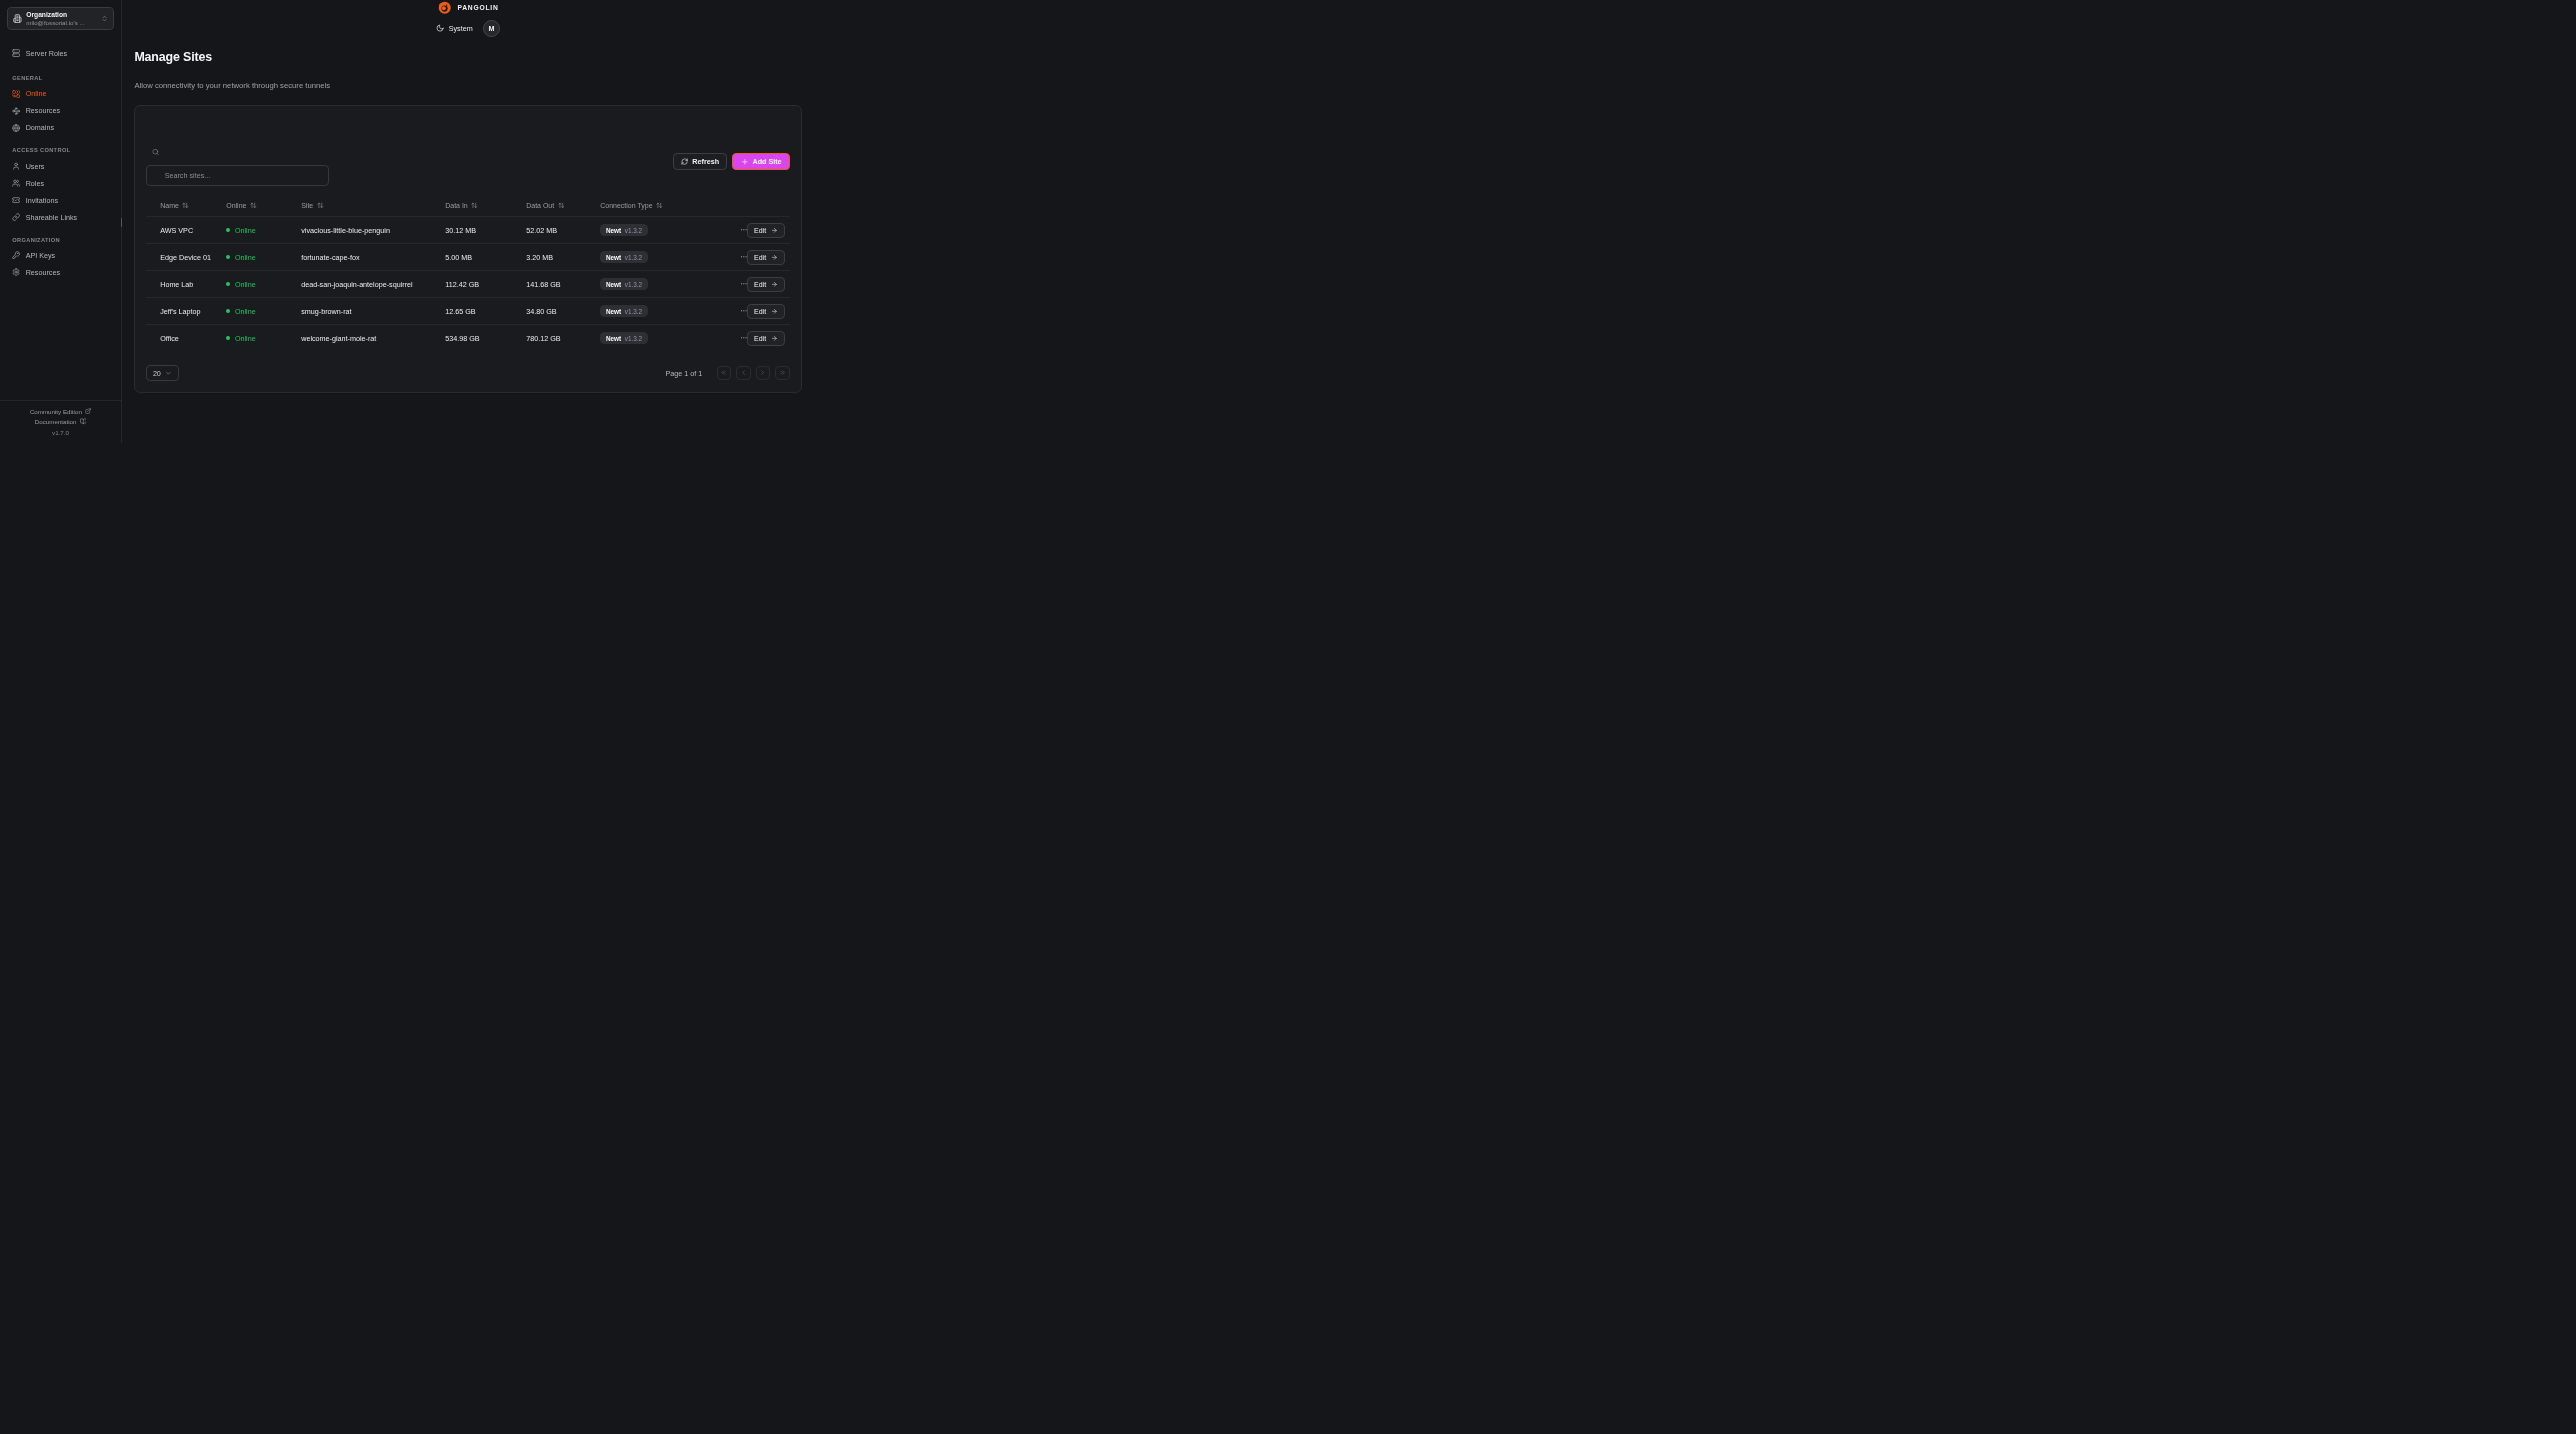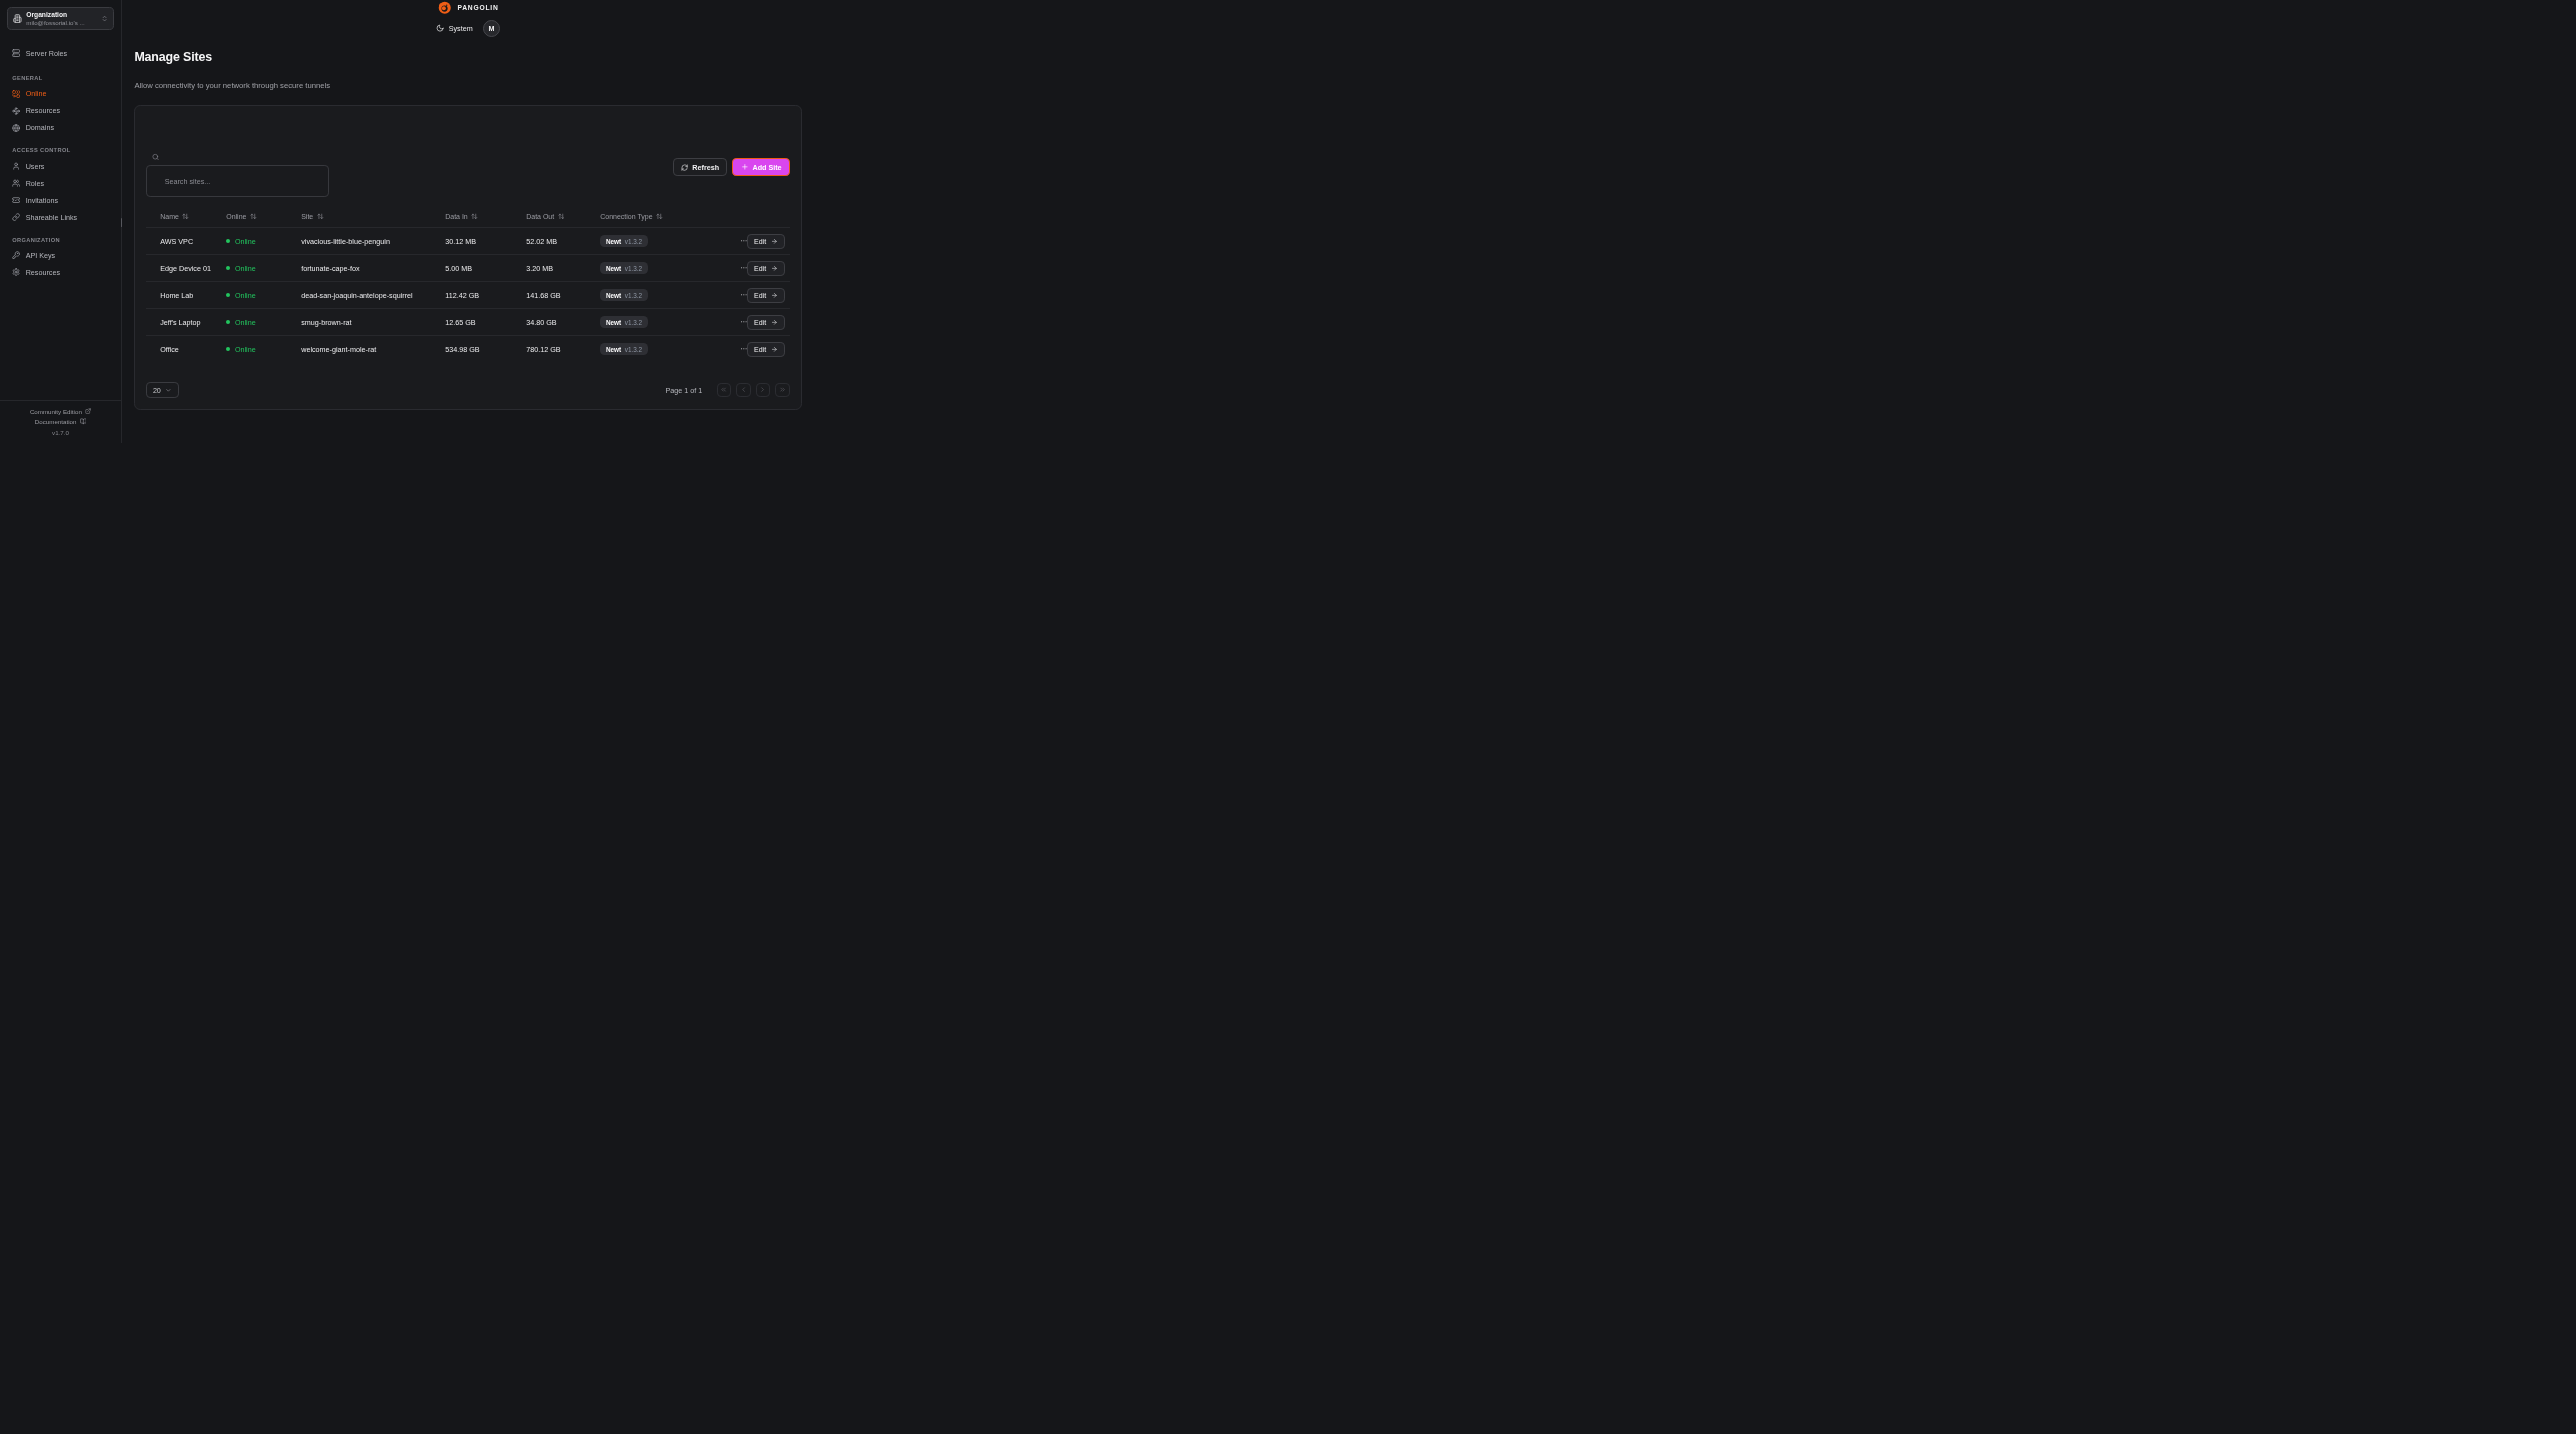--- a/index.html
+++ b/index.html
@@ -84,21 +84,21 @@
     margin-top:15px;
     background:#1a1b1e; border:0.5px solid #2a2b30; border-radius:6.2px;
     padding:10.8px;
   }
   .toolbar { display:flex; align-items:center; justify-content:space-between; }
   .search-wrap { position:relative; width:183px; }
   .search-wrap .search-icon {
     position:absolute; left:5.7px; top:50%; transform:translateY(-50%); color:#8b8c93;
   }
   .search-input {
-    width:100%; height:32px;
+    width:100%; height:21px;
     background:transparent; border:0.5px solid #37383d; border-radius:4.1px;
     color:#ececee; font-size:7.2px; font-family:inherit;
     padding:0 5.2px 0 17.5px; outline:none;margin-top:48px;
   }
   .search-input::placeholder { color:#8b8c93; }
   .toolbar-actions { display:flex; align-items:center; gap:5.2px;margin-top:20px; }
   .btn {
     display:inline-flex; align-items:center; gap:4.1px;
     height:17.5px; padding:0 7.2px; border-radius:4.1px;
     font-size:7.2px; font-weight:600; font-family:inherit; cursor:pointer;
@@ -133,21 +133,21 @@
   .dots-btn { color:#d5d6da; cursor:pointer; padding:2.1px; display:flex; }
   .edit-btn {
     display:inline-flex; align-items:center; gap:4.6px;
     height:15px; padding:0 6.2px; margin-right:5.2px;
     background:#212226; border:0.5px solid #3d3e43; border-radius:4.1px;
     color:#f1f1f3; font-size:7px; font-weight:500; cursor:pointer;
   }
   .edit-btn .arrow { color:#e6e6e9; }
 
   
-  .table-footer { margin-top:20px; display:flex; align-items:center; justify-content:space-between; }
+  .table-footer { margin-top:14px; display:flex; align-items:center; justify-content:space-between; }
   .page-size {
     display:flex; align-items:center; gap:4.6px;
     height:16px; padding:0 5.7px;
     border:0.5px solid #3a3b40; border-radius:4.1px;
     font-size:7.2px; color:#c8c9cd; cursor:pointer; width:max-content;
   }
   .page-size .chev { color:#9b9ca2; }
   .footer-right { display:flex; align-items:center; gap:14.4px; }
   .page-status { font-size:7.2px; font-weight:500; color:#b7b8be; }
   .pager { display:flex; align-items:center; gap:5.2px; }

